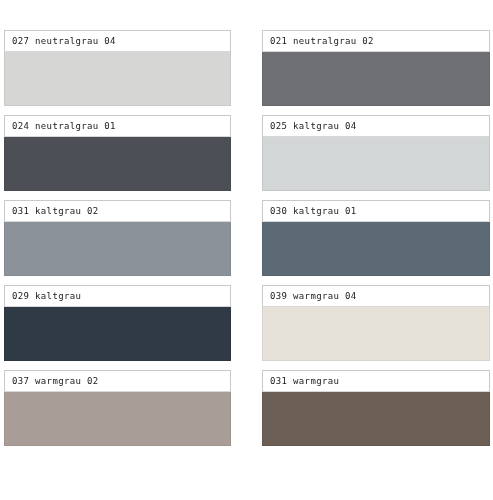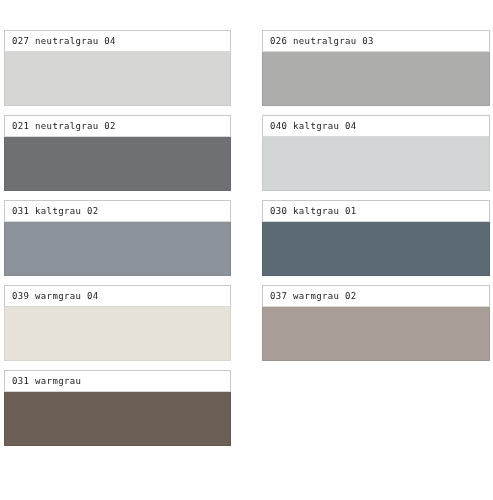--- a/index.html
+++ b/index.html
@@ -77,47 +77,53 @@
 
 <div id="swatch-grid">
     <div class="swatch-card">
       <div class="swatch-label-band">
         <span class="swatch-label">027 neutralgrau 04</span>
       </div>
       <div class="swatch-color" style="background-color: rgb(214, 214, 213);"></div>
     </div>
     <div class="swatch-card">
       <div class="swatch-label-band">
-        <span class="swatch-label">026 neutralgrau 03</span>
-      </div>
-      <div class="swatch-color" style="background-color: rgb(173, 173, 172);"></div>
-    </div>
-    <div class="swatch-card">
-      <div class="swatch-label-band">
         <span class="swatch-label">021 neutralgrau 02</span>
       </div>
       <div class="swatch-color" style="background-color: rgb(111, 112, 115);"></div>
     </div>
     <div class="swatch-card">
       <div class="swatch-label-band">
-        <span class="swatch-label">040 kaltgrau 04</span>
+        <span class="swatch-label">024 neutralgrau 01</span>
+      </div>
+      <div class="swatch-color" style="background-color: rgb(76, 79, 86);"></div>
+    </div>
+    <div class="swatch-card">
+      <div class="swatch-label-band">
+        <span class="swatch-label">025 kaltgrau 04</span>
       </div>
       <div class="swatch-color" style="background-color: rgb(211, 214, 214);"></div>
     </div>
     <div class="swatch-card">
       <div class="swatch-label-band">
         <span class="swatch-label">031 kaltgrau 02</span>
       </div>
       <div class="swatch-color" style="background-color: rgb(139, 146, 153);"></div>
     </div>
     <div class="swatch-card">
       <div class="swatch-label-band">
         <span class="swatch-label">030 kaltgrau 01</span>
       </div>
       <div class="swatch-color" style="background-color: rgb(91, 106, 116);"></div>
+    </div>
+    <div class="swatch-card">
+      <div class="swatch-label-band">
+        <span class="swatch-label">029 kaltgrau</span>
+      </div>
+      <div class="swatch-color" style="background-color: rgb(47, 58, 68);"></div>
     </div>
     <div class="swatch-card">
       <div class="swatch-label-band">
         <span class="swatch-label">039 warmgrau 04</span>
       </div>
       <div class="swatch-color" style="background-color: rgb(230, 226, 218);"></div>
     </div>
     <div class="swatch-card">
       <div class="swatch-label-band">
         <span class="swatch-label">037 warmgrau 02</span>

